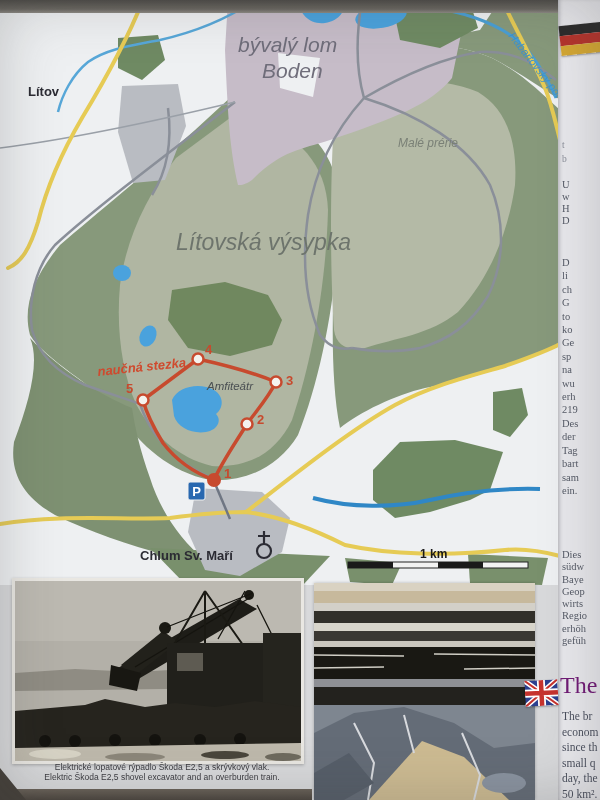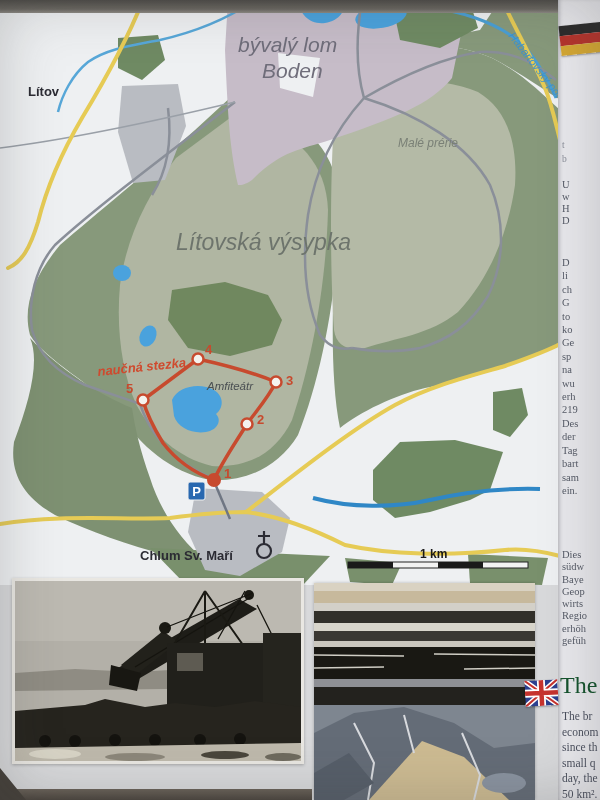--- a/index.html
+++ b/index.html
@@ -16,21 +16,21 @@
                overflow:hidden;}
   .frag-block{position:absolute;left:4px;width:40px;overflow:hidden;
               font-family:"Liberation Serif",serif;color:#555a66;}
   .frag-line{white-space:nowrap;}
   #frag-top{top:138px;font-size:9.5px;line-height:14px;color:#8a8e99;}
   #frag-a{top:179px;font-size:10.5px;line-height:12px;}
   #frag-b{top:256px;font-size:10.5px;line-height:13.4px;}
   #frag-c{top:549px;font-size:10.5px;line-height:12.3px;}
   #frag-d{top:709px;font-size:11.5px;line-height:15.6px;color:#4b505e;}
   #en-heading{position:absolute;left:2px;top:672px;font-family:"Liberation Serif",serif;
-              font-size:24px;color:#14532d;white-space:nowrap;}
+              font-size:24px;color:#701a75;white-space:nowrap;}
   
   #de-flag{position:absolute;left:560px;top:24px;width:42px;height:30px;z-index:5;
            transform:rotate(-6deg);box-shadow:0 1px 2px rgba(0,0,0,.35);}
   #de-flag .b1{height:34%;background:#2b2b2b;}
   #de-flag .b2{height:33%;background:#b5342c;}
   #de-flag .b3{height:33%;background:#d4a733;}
   
   #uk-flag{position:absolute;left:525px;top:680px;width:33px;height:26px;z-index:6;
            transform:rotate(-3deg);box-shadow:0 1px 2px rgba(0,0,0,.3);}
   
@@ -292,20 +292,22 @@
       <path d="M0,122 L221,122 L221,217 L0,217 Z" fill="#7e8690"></path>
       <path d="M0,150 L40,130 L90,124 L140,140 L180,165 L221,160 L221,217 L0,217 Z" fill="#646c77"></path>
       <path d="M55,217 L108,158 L150,174 L195,217 Z" fill="#cdbb92"></path>
       <path d="M40,140 L60,180 L54,217 M148,150 L166,192 L160,217 M90,132 L100,170" stroke="#d8dade" stroke-width="2" fill="none"></path>
       <path d="M0,190 L35,170 L60,200 L30,217 L0,217 Z" fill="#565e69"></path>
       <ellipse cx="190" cy="200" rx="22" ry="10" fill="#8a93a0"></ellipse>
     </svg>
   </div>
 
   <div id="caption">
+    <div>Elektrické lopatové rýpadlo Škoda E2,5 a skrývkový vlak.</div>
+    <div>Elektric Škoda E2,5 shovel excavator and an overburden train.</div>
   </div>
 
   <div id="uk-flag">
     <svg width="33" height="26" viewBox="0 0 33 26">
       <rect width="33" height="26" fill="#2c3f8f"></rect>
       <path d="M0,0 L33,26 M33,0 L0,26" stroke="#ffffff" stroke-width="5"></path>
       <path d="M0,0 L33,26 M33,0 L0,26" stroke="#c6332e" stroke-width="2"></path>
       <path d="M16.5,0 L16.5,26 M0,13 L33,13" stroke="#ffffff" stroke-width="8"></path>
       <path d="M16.5,0 L16.5,26 M0,13 L33,13" stroke="#c6332e" stroke-width="4.5"></path>
     </svg>

